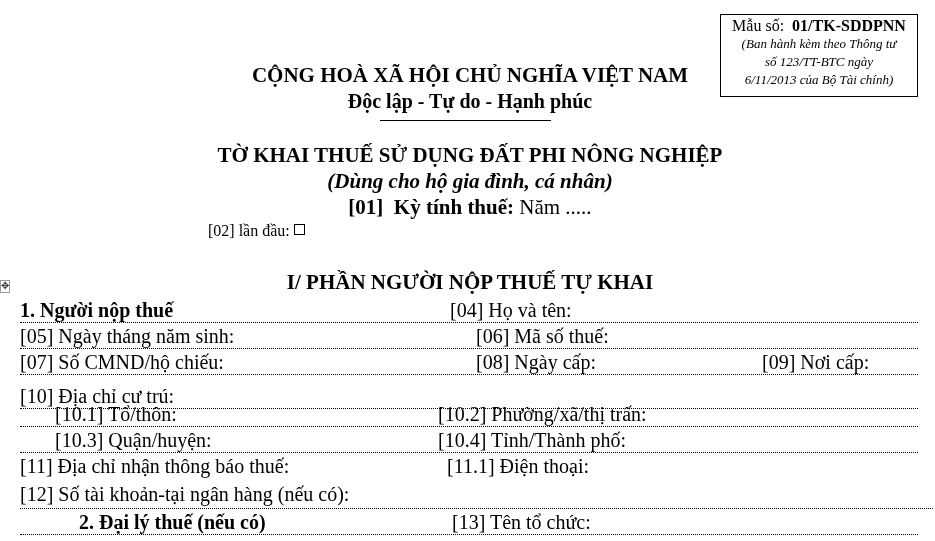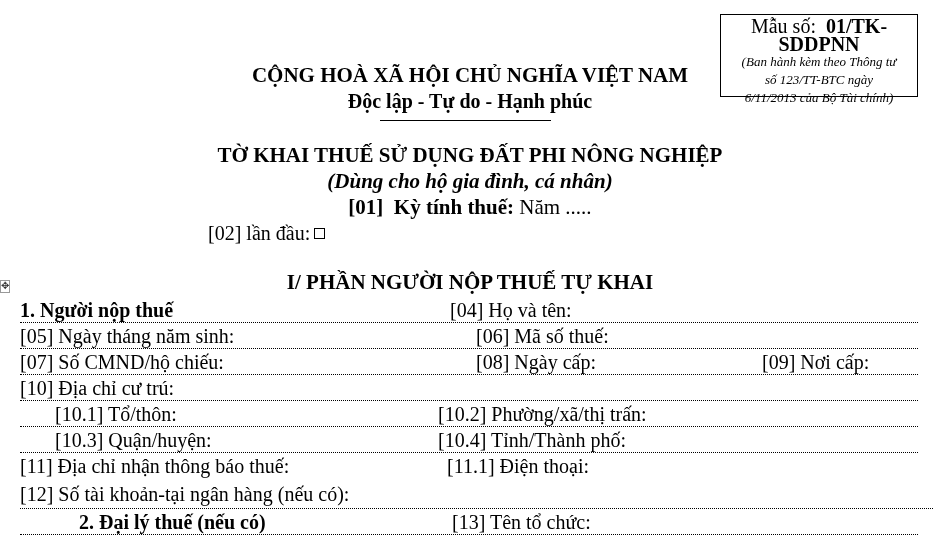--- a/index.html
+++ b/index.html
@@ -9,35 +9,35 @@
       font-family: "Liberation Serif", "DejaVu Serif", serif;
       color: #000;
     }
     .page { position: relative; width: 935px; height: 541px; }
 
     .form-code-box {
       position: absolute; left: 720px; top: 14px; width: 198px; height: 83px;
       border: 1px solid #000; text-align: center; padding-top: 2px;
       font-size: 13px; line-height: 18px;
     }
-    .form-code-box .code-line { font-size: 20px; }
+    .form-code-box .code-line { font-size: 16px; }
     .form-code-box .code-val { font-weight: bold; }
     .form-code-box .italic { font-style: italic; font-size: 13px; line-height: 18px; }
 
     .center { position: absolute; left: 0; width: 935px; text-align: center; white-space: nowrap; }
     .nation { top: 63px; font-size: 21px; font-weight: bold; left: 0; width: 940px; }
     .motto { top: 90px; font-size: 20px; font-weight: bold; left: 0; width: 940px; }
     .motto-line { position: absolute; left: 380px; top: 120px; width: 171px; height: 1px; background: #000; }
 
     .form-title { top: 143px; font-size: 21px; font-weight: bold; left: 0; width: 940px; }
     .form-subtitle { top: 169px; font-size: 21px; font-weight: bold; font-style: italic; left: 0; width: 940px; }
     .period { top: 195px; font-size: 21px; left: 0; width: 940px; }
     .period b { font-weight: bold; }
 
-    .abs { position: absolute; white-space: nowrap; font-size: 20px; }
+    .abs { position: absolute; white-space: nowrap; font-size: 16px; }
     .checkbox-glyph { font-size: 14px; display: inline-block; width: 11px; height: 11px; border: 1px solid #000; vertical-align: 1px; margin-left: 4px; }
 
     .section-title { position: absolute; top: 270px; left: 0; width: 940px; text-align: center; font-size: 21px; font-weight: bold; }
 
     .move-handle {
       position: absolute; left: 0; top: 280px; width: 10px; height: 13px;
       border: 1px solid #999; background: #fff;
       font-size: 10px; line-height: 10px; text-align: center; color: #333;
     }
 
@@ -89,21 +89,21 @@
     <span class="cell" style="left:0;">[05] Ngày tháng năm sinh:</span>
     <span class="cell" style="left:456px;">[06] Mã số thuế:</span>
   </div>
 
   <div class="row dotted" style="top:349px;">
     <span class="cell" style="left:0;">[07] Số CMND/hộ chiếu:</span>
     <span class="cell" style="left:456px;">[08] Ngày cấp:</span>
     <span class="cell" style="left:742px;">[09] Nơi cấp:</span>
   </div>
 
-  <div class="row dotted" style="top:375px;">
+  <div class="row dotted" style="top:383px;">
     <span class="cell" style="left:0;">[10] Địa chỉ cư trú:</span>
   </div>
 
   <div class="row dotted" style="top:401px;">
     <span class="cell" style="left:35px;">[10.1] Tổ/thôn:</span>
     <span class="cell" style="left:418px;">[10.2] Phường/xã/thị trấn:</span>
   </div>
 
   <div class="row dotted" style="top:427px;">
     <span class="cell" style="left:35px;">[10.3]  Quận/huyện:</span>

